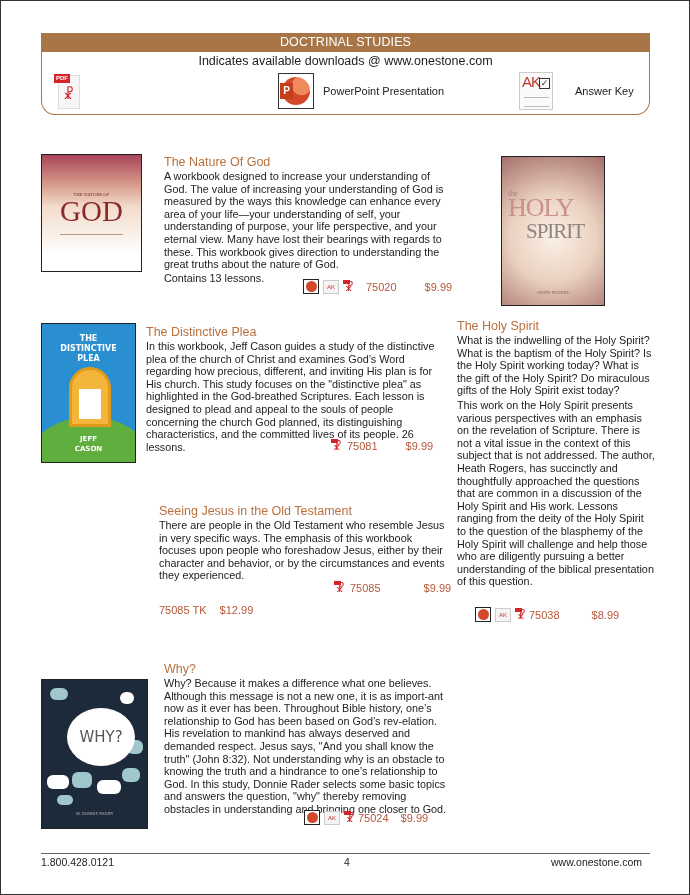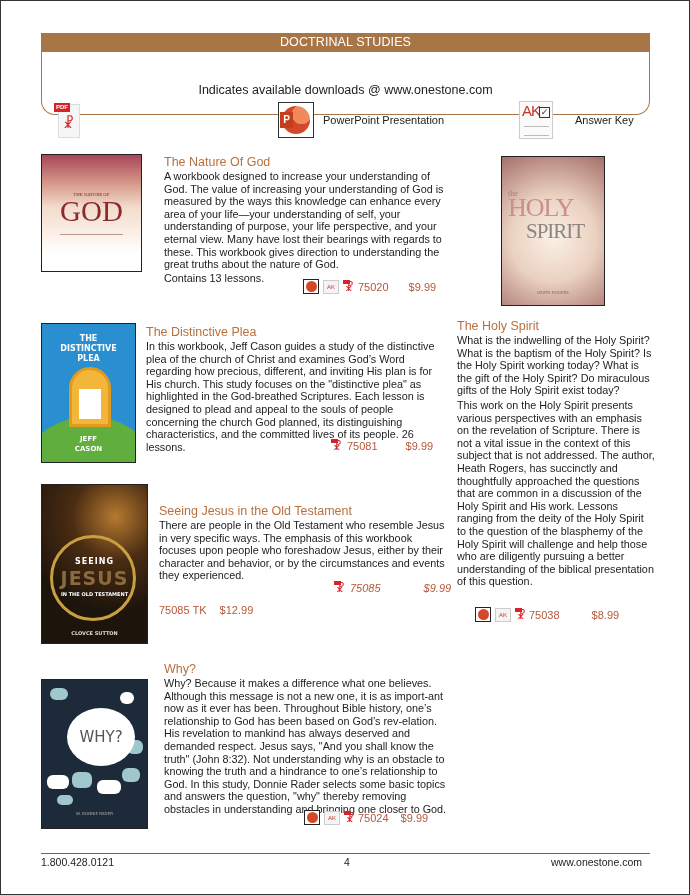--- a/index.html
+++ b/index.html
@@ -3,21 +3,21 @@
 <meta charset="utf-8">
 <style>
   * { box-sizing: border-box; margin: 0; padding: 0; }
   html, body { width: 690px; height: 895px; background: #fff; overflow: hidden; }
   body { font-family: "DejaVu Sans", sans-serif; color: #222; position: relative; }
   .page { position: absolute; left: 0; top: 0; width: 690px; height: 895px; border: 1px solid #333; background: #fff; }
 
   
   .legend { position: absolute; left: 40px; top: 32px; width: 609px; height: 82px; border: 1px solid #a87646; border-top: none; border-radius: 0 0 14px 14px; }
   .legend-bar { height: 19px; background: #a87646; color: #fff; font-size: 12.5px; text-align: center; line-height: 19px; font-family: "Liberation Sans", sans-serif; letter-spacing: 0.1px; }
-  .legend-sub { text-align: center; font-size: 12.5px; line-height: 18px; color: #222; font-family: "Liberation Sans", sans-serif; margin-top: 29px; }
+  .legend-sub { text-align: center; font-size: 12.5px; line-height: 18px; color: #222; font-family: "Liberation Sans", sans-serif; }
   .legend-row { position: relative; height: 44px; }
   .legend-item { position: absolute; display: flex; align-items: center; font-size: 11px; font-family: "Liberation Sans", sans-serif; color: #222; line-height: 14px; }
 
   
   .ico-pdf-lg { position: relative; width: 28px; height: 40px; }
   .ico-pdf-lg .sheet { position: absolute; left: 4px; top: 4px; width: 22px; height: 34px; background: #f6f6f6; border: 1px solid #ddd; }
   .ico-pdf-lg .tag { position: absolute; left: 0; top: 3px; width: 16px; height: 9px; background: #d3242a; color: #fff; font-size: 6px; font-weight: bold; line-height: 9px; text-align: center; font-family: "Liberation Sans", sans-serif; }
   .ico-pdf-lg .glyph { position: absolute; left: 9px; top: 16px; color: #d3242a; font-size: 14px; line-height: 14px; }
   .ico-ppt-lg { width: 36px; height: 36px; border: 1px solid #333; background: #fff; display: flex; align-items: center; justify-content: center; }
   .ico-ppt-lg .disc { width: 28px; height: 28px; border-radius: 50%; background: radial-gradient(circle at 70% 30%, #f08a5d 0 35%, #d3482a 36%); position: relative; }
@@ -118,21 +118,21 @@
   <div class="cover cover-god">
     <div class="small">THE NATURE OF</div>
     <div class="big">GOD</div>
     <div class="rule"></div>
   </div>
   <div class="block" style="left:163px; top:154px; width:285px;">
     <div class="title">The Nature Of God</div>
     <div class="body">A workbook designed to increase your understanding of God. The value of increasing your understanding of God is measured by the ways this knowledge can enhance every area of your life—your understanding of self, your understanding of purpose, your life perspective, and your eternal view. Many have lost their bearings with regards to these. This workbook gives direction to understanding the great truths about the nature of God.</div>
     <div class="body" style="margin-top:1px;">Contains 13 lessons.</div>
   </div>
-  <div class="meta" style="left:302px; top:278px;">
+  <div class="meta" style="left:302px; top:278px;gap:8px;">
     <span class="row-icons">
       <span class="si-ppt">
           <i></i>
         </span>
       <span class="si-ak">AK</span>
       <span class="si-pdf"></span>
     </span>
     <span class="code" style="margin-left:3px;">75020</span>
     <span class="price" style="margin-left:20px;">$9.99</span>
   </div>
@@ -147,32 +147,25 @@
   <div class="block" style="left:145px; top:324px; width:300px;">
     <div class="title">The Distinctive Plea</div>
     <div class="body">In this workbook, Jeff Cason guides a study of the distinctive plea of the church of Christ and examines God’s Word  regarding how precious, different, and inviting His plan is for His church. This study focuses on the "distinctive plea" as highlighted in the God-breathed Scriptures. Each lesson is designed to plead and appeal to the souls of people concerning the church God planned, its distinguishing characteristics, and the committed lives of its people. 26 lessons.</div>
   </div>
   <div class="meta" style="left:330px; top:438px;">
     <span class="si-pdf"></span>
     <span class="code" style="margin-left:4px;">75081</span>
     <span class="price" style="margin-left:28px;">$9.99</span>
   </div>
 
-  <div class="cover cover-jesus">
-    <div class="lens"></div>
-    <div class="s1">SEEING</div>
-    <div class="s2">JESUS</div>
-    <div class="s3">IN THE OLD TESTAMENT</div>
-    <div class="s4">CLOVCE SUTTON</div>
-  </div>
   <div class="block" style="left:158px; top:503px; width:292px;">
     <div class="title">Seeing Jesus in the Old Testament</div>
     <div class="body">There are people in the Old Testament who resemble Jesus in very specific ways. The emphasis of this workbook focuses upon people who foreshadow Jesus, either by their character and behavior, or by the circumstances and events they experienced.</div>
   </div>
-  <div class="meta" style="left:333px; top:580px;font-style:italic;">
+  <div class="meta" style="left:333px; top:580px;">
     <span class="si-pdf"></span>
     <span class="code" style="margin-left:4px;">75085</span>
     <span class="price" style="margin-left:43px;">$9.99</span>
   </div>
   <div class="block" style="left:158px; top:598px; width:285px;">
     <div style="text-align:left;">
       <span class="code">75085 TK</span>
       <span class="price" style="margin-left:8px;">$12.99</span>
     </div>
   </div>

